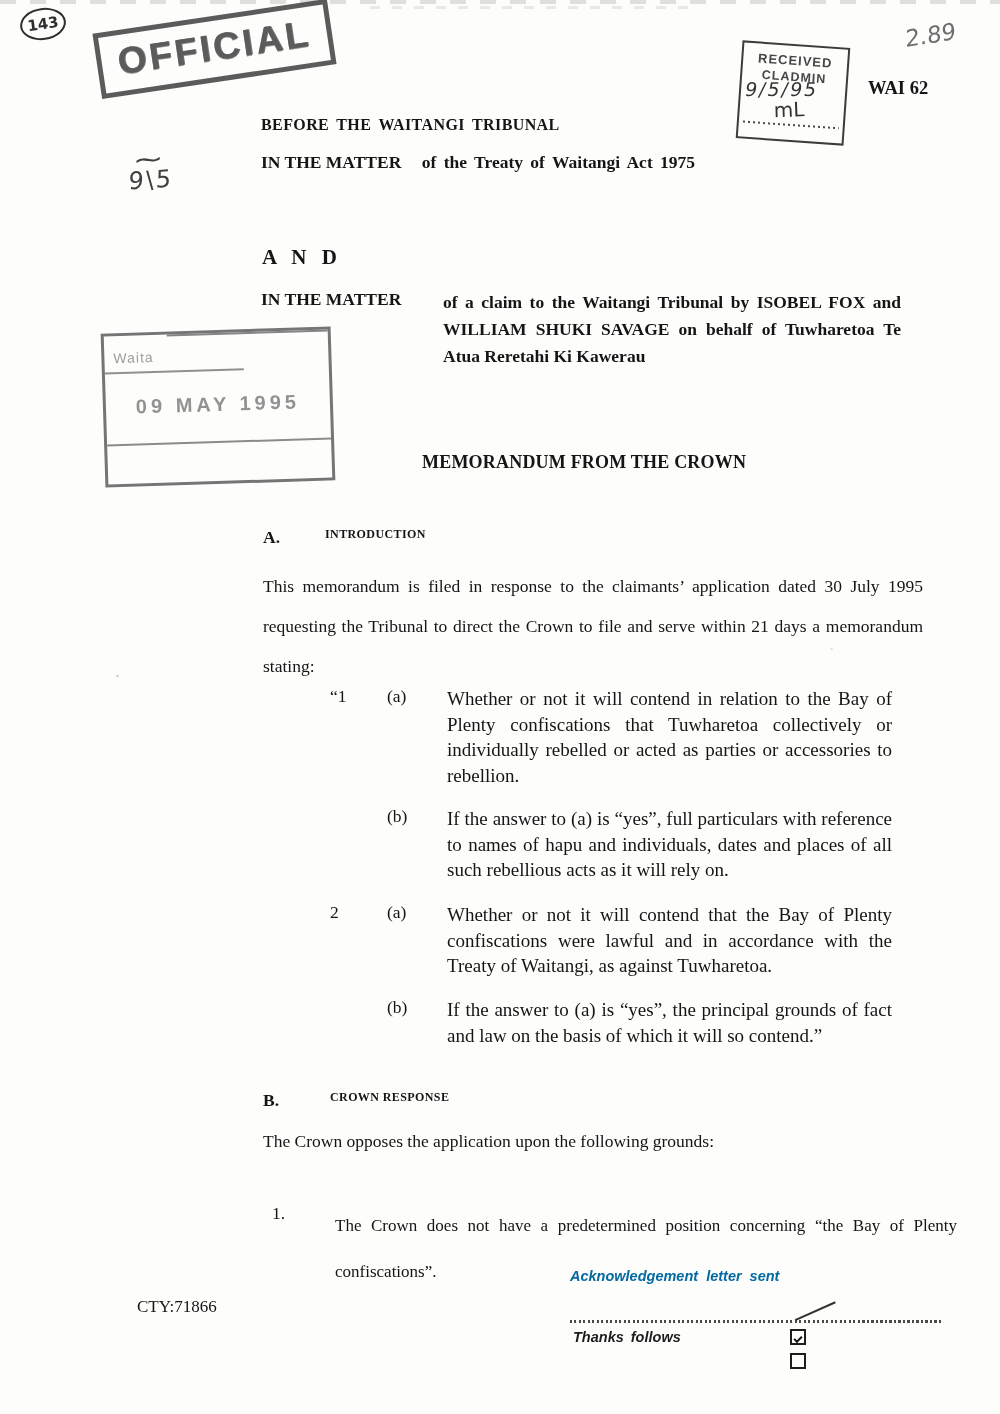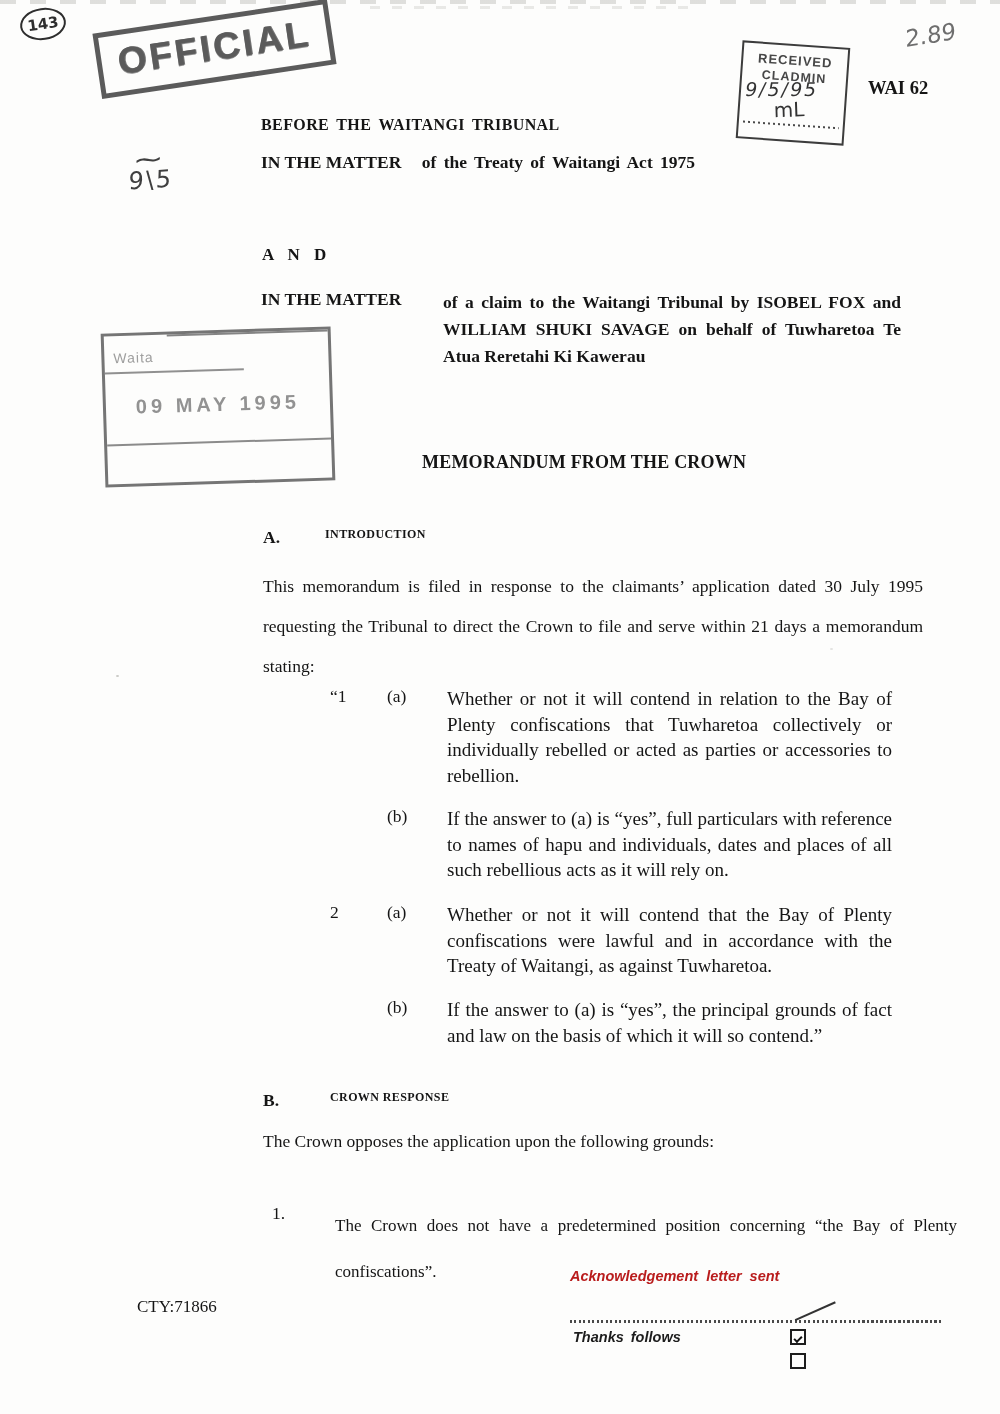--- a/index.html
+++ b/index.html
@@ -113,21 +113,21 @@
     word-spacing: 3px;
     margin-top: 36px;
   }
 
   .matter1 { position: absolute; left: 261px; top: 152px; font-size: 17.5px; font-weight: bold; }
   .matter1 .label { margin-right: 16px; }
   .matter1 .text { word-spacing: 3px; }
 
   .and-sep {
     position: absolute; left: 262px; top: 245px;
-    font-size: 17px; font-weight: bold; letter-spacing: 5px;
+    font-size: 21px; font-weight: bold; letter-spacing: 5px;
   }
 
   .matter2-label { position: absolute; left: 261px; top: 289px; font-size: 17.5px; font-weight: bold; }
   .matter2-text {
     position: absolute; left: 443px; top: 289px; width: 458px;
     font-size: 17.5px; font-weight: bold;
     text-align: justify; line-height: 27px;
   }
 
   
@@ -188,21 +188,21 @@
     font-size: 17px; line-height: 46px; text-align: justify;
   }
 
   .reference { position: absolute; left: 137px; top: 1297px; font-size: 17px; }
 
   
   .ack-title {
     position: absolute; left: 570px; top: 1268px;
     font-family: "Liberation Sans", sans-serif;
     font-style: italic; font-weight: bold; font-size: 14.5px;
-    color: #b91c1c; word-spacing: 4px;
+    color: #0369a1; word-spacing: 4px;
   }
   .ack-dots {
     position: absolute; left: 570px; top: 1320px; width: 372px; height: 2.5px;
     background: repeating-linear-gradient(90deg, #4a4a4a 0 2px, transparent 2px 4.5px);
   }
   .ack-row-label {
     position: absolute; left: 573px;
     font-family: "Liberation Sans", sans-serif;
     font-style: italic; font-weight: bold; font-size: 14.5px;
     color: #1d1d1d; word-spacing: 3px;

